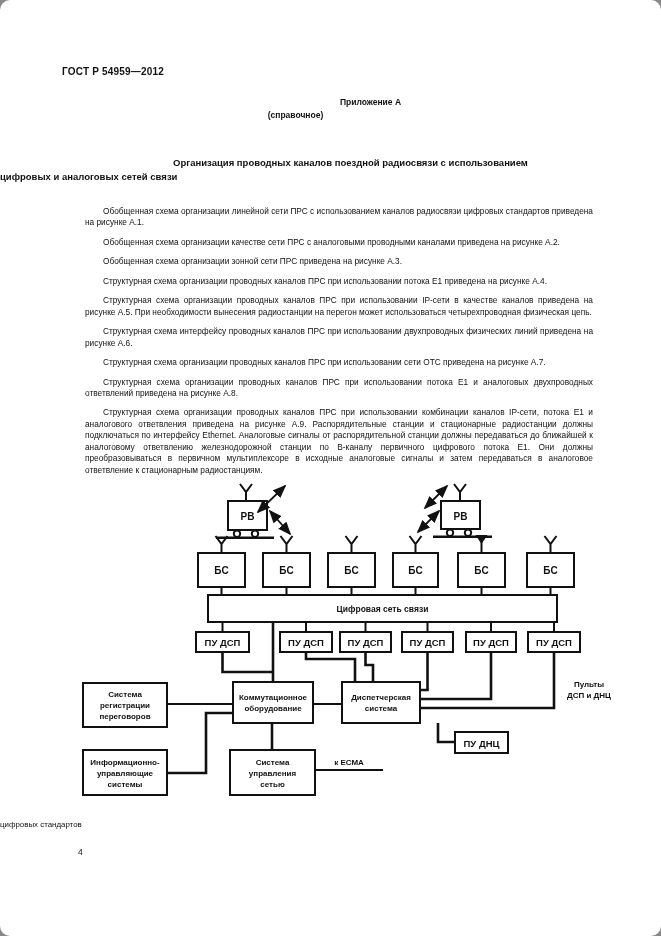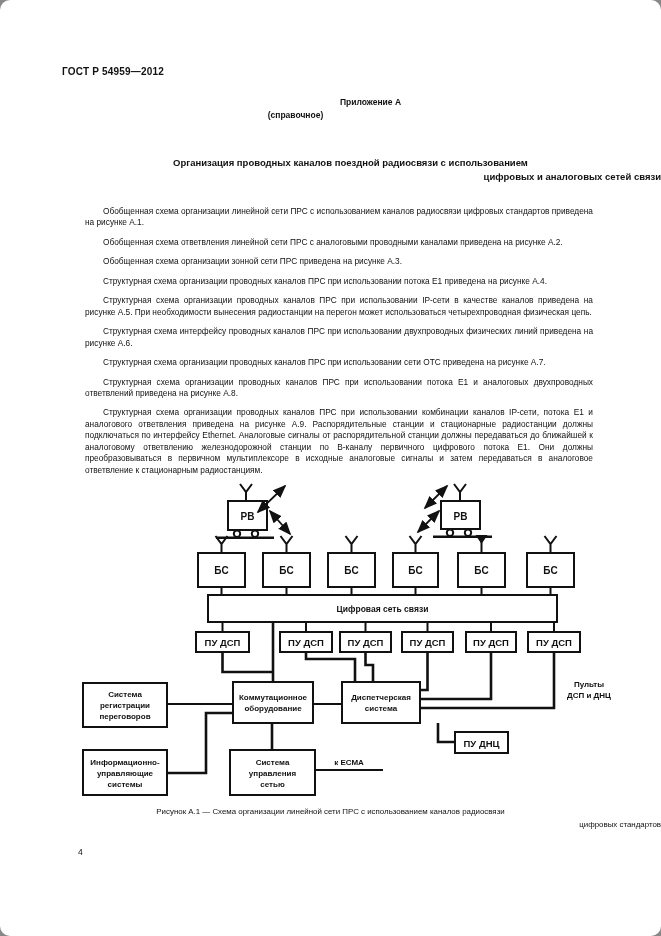--- a/index.html
+++ b/index.html
@@ -6,26 +6,26 @@
   .page{
     position:relative;width:661px;height:936px;background:#ffffff;
     font-family:"Liberation Sans",sans-serif;color:#111;overflow:hidden;
     margin:0 auto;
     border-radius:10px;
   }
   .doc-header{position:absolute;left:62px;top:66px;font-size:10px;font-weight:bold;letter-spacing:.2px;}
   .appendix{position:absolute;left:0;top:97px;width:661px;text-align:center;font-size:8.5px;font-weight:bold;padding-left:40px;}
   .appendix-type{position:absolute;left:0;top:110px;width:591px;text-align:center;font-size:8.5px;font-weight:bold;}
   .title1{position:absolute;left:0;top:157px;width:661px;text-align:center;font-size:9.5px;font-weight:bold;margin-left:20px;}
-  .title2{position:absolute;left:0;top:171px;width:661px;text-align:right;font-size:9.5px;font-weight:bold;}
+  .title2{position:absolute;left:0;top:171px;width:661px;text-align:left;font-size:9.5px;font-weight:bold;}
   .bodytext{position:absolute;left:77px;top:198px;width:524px;font-size:8.3px;line-height:11.45px;text-align:justify;}
   .bodytext p{margin:8px;text-indent:18px;}
   .figure-svg{position:absolute;left:0;top:480px;}
   .caption1{position:absolute;left:0;top:807px;width:661px;text-align:center;font-size:7.9px;}
-  .caption2{position:absolute;left:0;top:820px;width:661px;text-align:right;font-size:7.9px;}
+  .caption2{position:absolute;left:0;top:820px;width:661px;text-align:left;font-size:7.9px;}
   .pagenum{position:absolute;left:78px;top:847px;font-size:8.5px;}
   svg text{font-family:"Liberation Sans",sans-serif;fill:#111;}
   .blk{fill:none;stroke:#111;stroke-width:2;}
   .ln{stroke:#111;stroke-width:2;fill:none;}
   .thick{stroke:#111;stroke-width:2.6;fill:none;}
   .arr{stroke:#111;stroke-width:1.8;fill:none;}
   .boxlbl{font-size:10px;font-weight:bold;text-anchor:middle;}
   .pulbl{font-size:9.5px;font-weight:bold;text-anchor:middle;}
   .netlbl{font-size:8.5px;font-weight:bold;text-anchor:middle;}
   .smlbl{font-size:8px;font-weight:bold;text-anchor:middle;}
@@ -36,21 +36,21 @@
 <div class="page">
 
   <div class="doc-header">ГОСТ Р 54959—2012</div>
   <div class="appendix">Приложение А</div>
   <div class="appendix-type">(справочное)</div>
   <div class="title1">Организация проводных каналов поездной радиосвязи с использованием</div>
   <div class="title2">цифровых и аналоговых сетей связи</div>
 
   <div class="bodytext">
     <p>Обобщенная схема организации линейной сети ПРС с использованием каналов радиосвязи цифровых стандартов приведена на рисунке А.1.</p>
-    <p>Обобщенная схема ответвления линейной сети ПРС с аналоговыми проводными каналами приведена на рисунке А.2.</p>
+    <p>Обобщенная схема организации качестве сети ПРС с аналоговыми проводными каналами приведена на рисунке А.2.</p>
     <p>Обобщенная схема организации зонной сети ПРС приведена на рисунке А.3.</p>
     <p>Структурная схема организации проводных каналов ПРС при использовании потока Е1 приведена на рисунке А.4.</p>
     <p>Структурная схема организации проводных каналов ПРС при использовании IP-сети в качестве каналов приведена на рисунке А.5. При необходимости вынесения радиостанции на перегон может использоваться четырехпроводная физическая цепь.</p>
     <p>Структурная схема интерфейсу проводных каналов ПРС при использовании двухпроводных физических линий приведена на рисунке А.6.</p>
     <p>Структурная схема организации проводных каналов ПРС при использовании сети ОТС приведена на рисунке А.7.</p>
     <p>Структурная схема организации проводных каналов ПРС при использовании потока Е1 и аналоговых двухпроводных ответвлений приведена на рисунке А.8.</p>
     <p>Структурная схема организации проводных каналов ПРС при использовании комбинации каналов IP-сети, потока Е1 и аналогового ответвления приведена на рисунке А.9. Распорядительные станции и стационарные радиостанции должны подключаться по интерфейсу Ethernet. Аналоговые сигналы от распорядительной станции должны передаваться до ближайшей к аналоговому ответвлению железнодорожной станции по В-каналу первичного цифрового потока Е1. Они должны преобразовываться в первичном мультиплексоре в исходные аналоговые сигналы и затем передаваться в аналоговое ответвление к стационарным радиостанциям.</p>
   </div>
 
   <svg class="figure-svg" width="661" height="322" viewBox="0 0 661 322">
@@ -180,16 +180,15 @@
     <text class="smlbl" x="349" y="285">к ЕСМА</text>
 
     <path class="thick" d="M438 243 V262 H455" fill="none"></path>
     <rect class="blk" x="455" y="252" width="53" height="21"></rect>
     <text class="pulbl" x="481.5" y="267">ПУ ДНЦ</text>
 
     <text class="smlbl" x="589" y="207">Пульты</text>
     <text class="smlbl" x="589" y="218">ДСП и ДНЦ</text>
   </svg>
 
-  <div class="caption1">Рисунок  А.1 — Схема организации линейной сети ПРС с использованием каналов радиосвязи</div>
   <div class="caption2">цифровых стандартов</div>
   <div class="pagenum">4</div>
 </div>
 
 </body></html>

